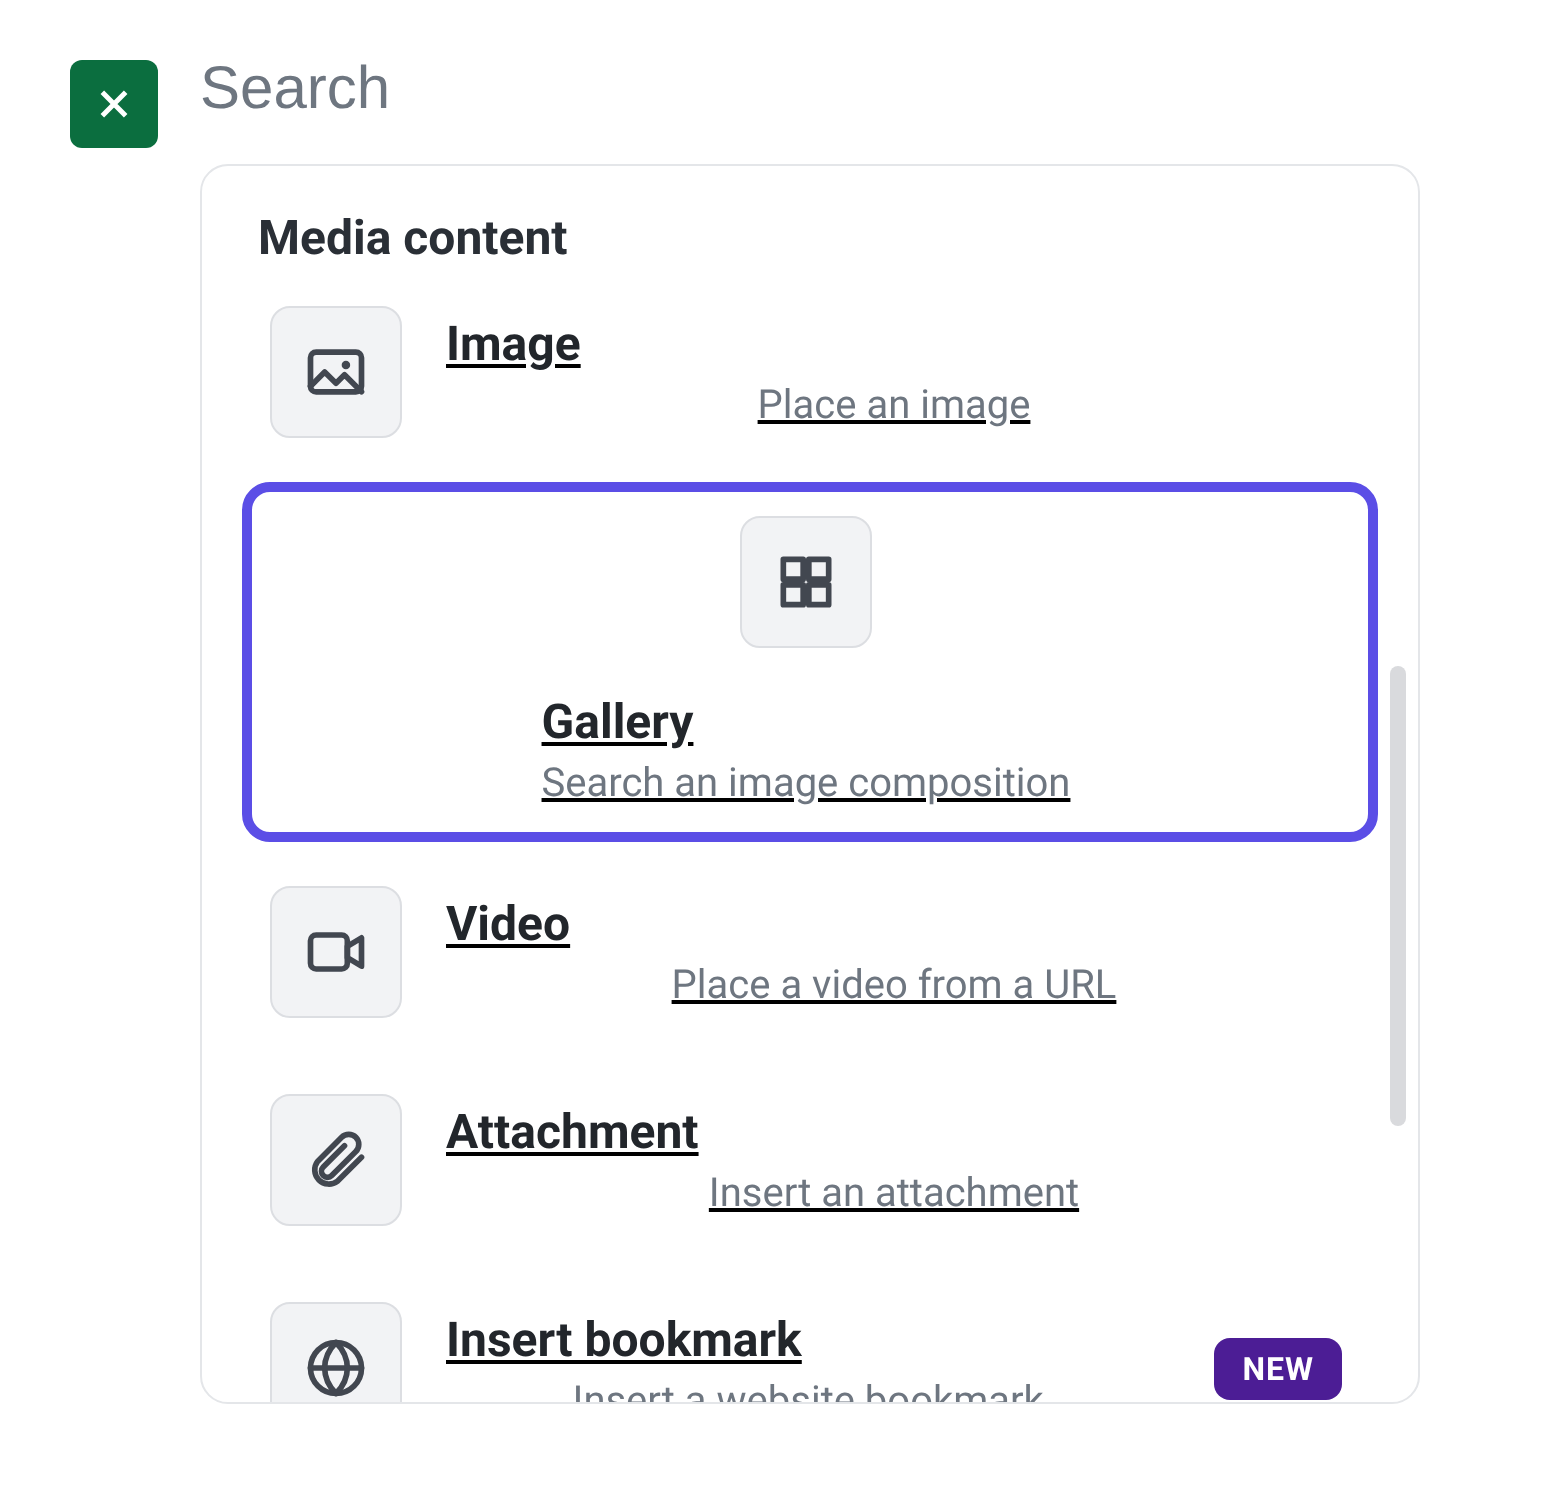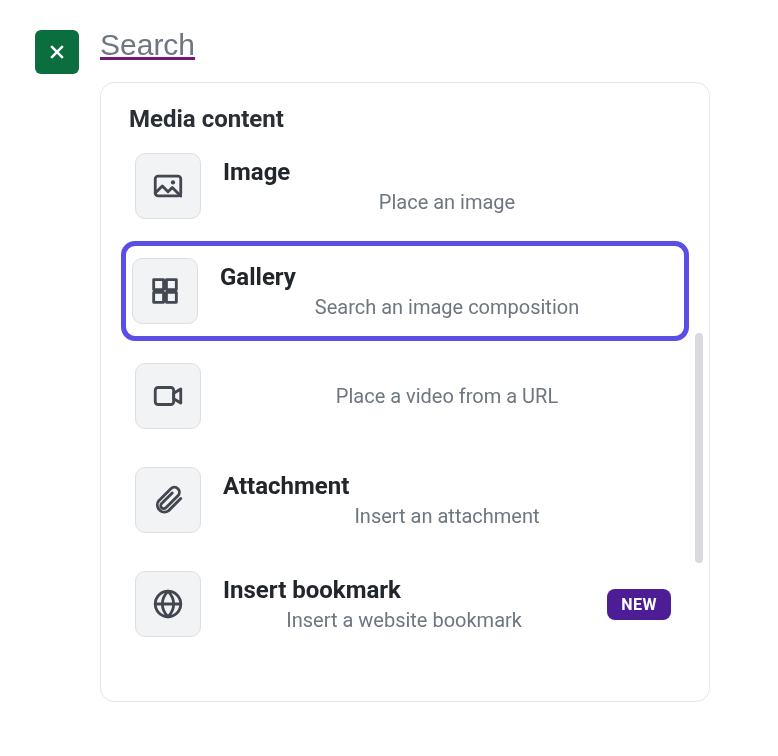--- a/index.html
+++ b/index.html
@@ -42,21 +42,20 @@
       margin-bottom: 20px;
       padding-left: 76px;
     }
     .search-input {
       border: none;
       outline: none;
       font-size: 30px;
       color: #701a75;
       background: transparent;
       width: 300px;
-      text-decoration: underline;
     }
     .search-input::placeholder {
       color: #6e7680;
     }
     .panel {
       margin-left: 76px;
       width: 610px;
       height: 620px;
       border: 1px solid #e4e6e9;
       border-radius: 14px;
@@ -80,20 +79,21 @@
       cursor: pointer;
       position: relative;
       margin-bottom: 6px;
     }
     .item.highlighted {
       border: 5px solid #5b4ee6;
       border-radius: 14px;
       padding: 12px 10px 12px 6px;
       margin-left: -4px;
       margin-right: -4px;
+      flex-direction: column;
     }
     .icon-box {
       width: 66px;
       height: 66px;
       min-width: 66px;
       background: #f2f3f5;
       border: 1px solid #dcdee2;
       border-radius: 10px;
       display: flex;
       align-items: center;
@@ -106,20 +106,21 @@
       fill: none;
       stroke-width: 2;
       stroke-linecap: round;
       stroke-linejoin: round;
     }
     .text-col {
       display: flex;
       flex-direction: column;
       gap: 2px;
       flex: 1;
+      text-decoration: underline;
     }
     .item-title {
       font-size: 24px;
       font-weight: 700;
       color: #22262b;
       line-height: 1.25;
     }
     .item-desc {
       font-size: 20px;
       font-weight: 400;
@@ -192,20 +193,21 @@
   </div>
 
   <div class="item">
     <div class="icon-box">
       <svg viewBox="0 0 24 24">
           <rect x="3" y="6" width="13" height="12" rx="2"></rect>
           <path d="M16 10l5-3v10l-5-3z"></path>
         </svg>
     </div>
     <div class="text-col">
+      <div class="item-title">Video</div>
       <div class="item-desc">Place a video from a URL</div>
     </div>
   </div>
 
   <div class="item">
     <div class="icon-box">
       <svg viewBox="0 0 24 24">
           <path d="M21 11l-8.5 8.5a5 5 0 0 1-7-7L14 4a3.5 3.5 0 0 1 5 5l-8.5 8.5a2 2 0 0 1-3-3L15 7"></path>
         </svg>
     </div>

